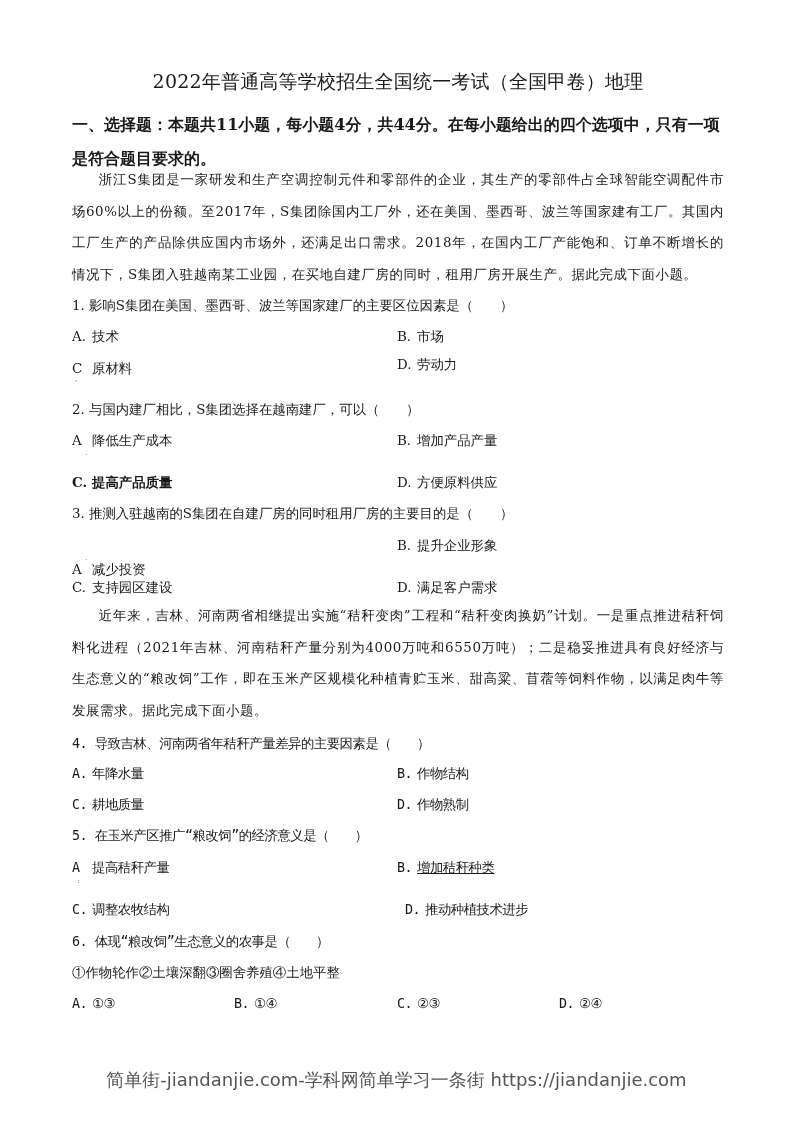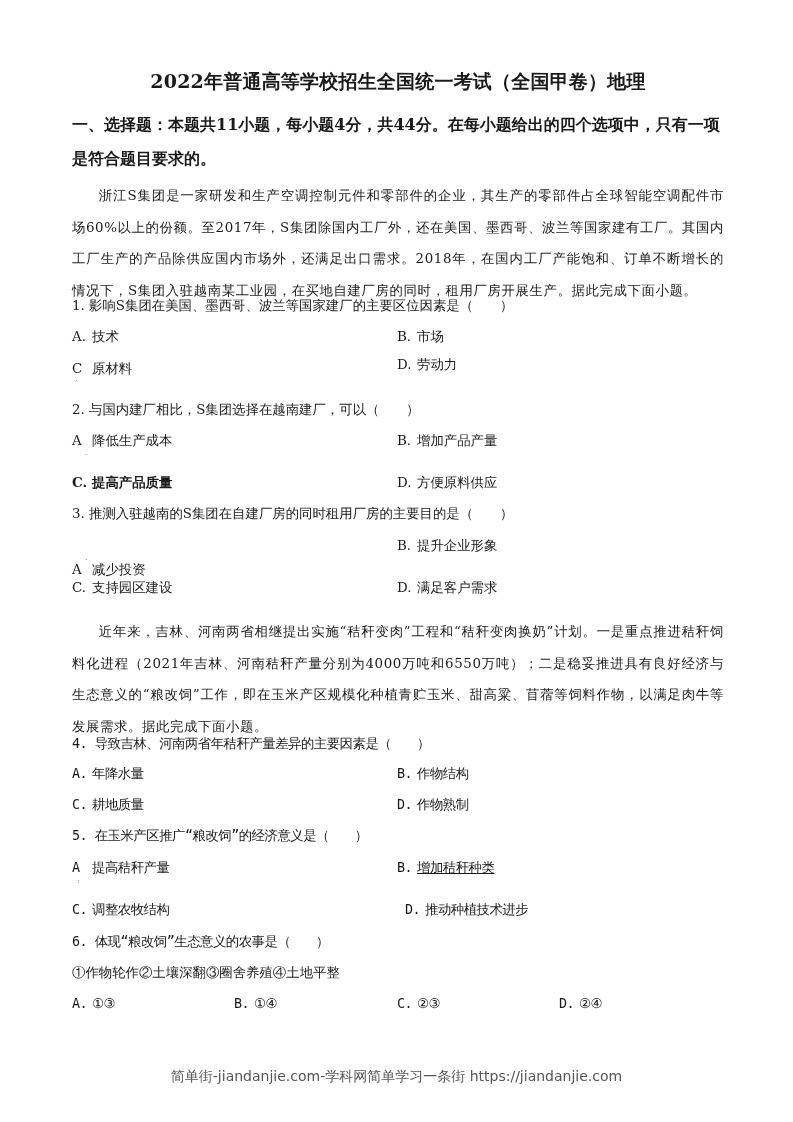--- a/index.html
+++ b/index.html
@@ -21,21 +21,21 @@
     top: 0;
     width: 652px;
   }
   .title {
     position: absolute;
     left: 0;
     top: 69px;
     width: 652px;
     text-align: center;
     font-size: 19px;
-    font-weight: bold;
+    font-weight: normal;
     letter-spacing: 0.2px;
     white-space: nowrap;
   }
   .section-head {
     position: absolute;
     left: 0;
     top: 108px;
     width: 652px;
     font-size: 16px;
     font-weight: bold;
@@ -43,21 +43,20 @@
   }
   .passage {
     position: absolute;
     left: 0;
     width: 652px;
     font-size: 13.4px;
     line-height: 31.5px;
     text-indent: 2em;
     text-align: justify;
     letter-spacing: 0.6px;
-    margin-top: 16px;
   }
   .question {
     position: absolute;
     left: 0;
     font-size: 13.4px;
     white-space: nowrap;
   }
   .opt {
     position: absolute;
     font-size: 13.4px;
@@ -72,21 +71,21 @@
     font-size: 8px;
     color: #777;
   }
   .footer {
     position: absolute;
     left: 0;
     width: 793px;
     top: 1068px;
     text-align: center;
     font-family: "DejaVu Sans", "Liberation Sans", sans-serif;
-    font-size: 14px;
+    font-size: 18px;
     color: #555555;
     white-space: nowrap;
   }
   .mono-q {
     font-family: "DejaVu Sans Mono", "Liberation Mono", monospace;
     letter-spacing: -0.5px;
   }
 </style>
 </head>
 <body>

